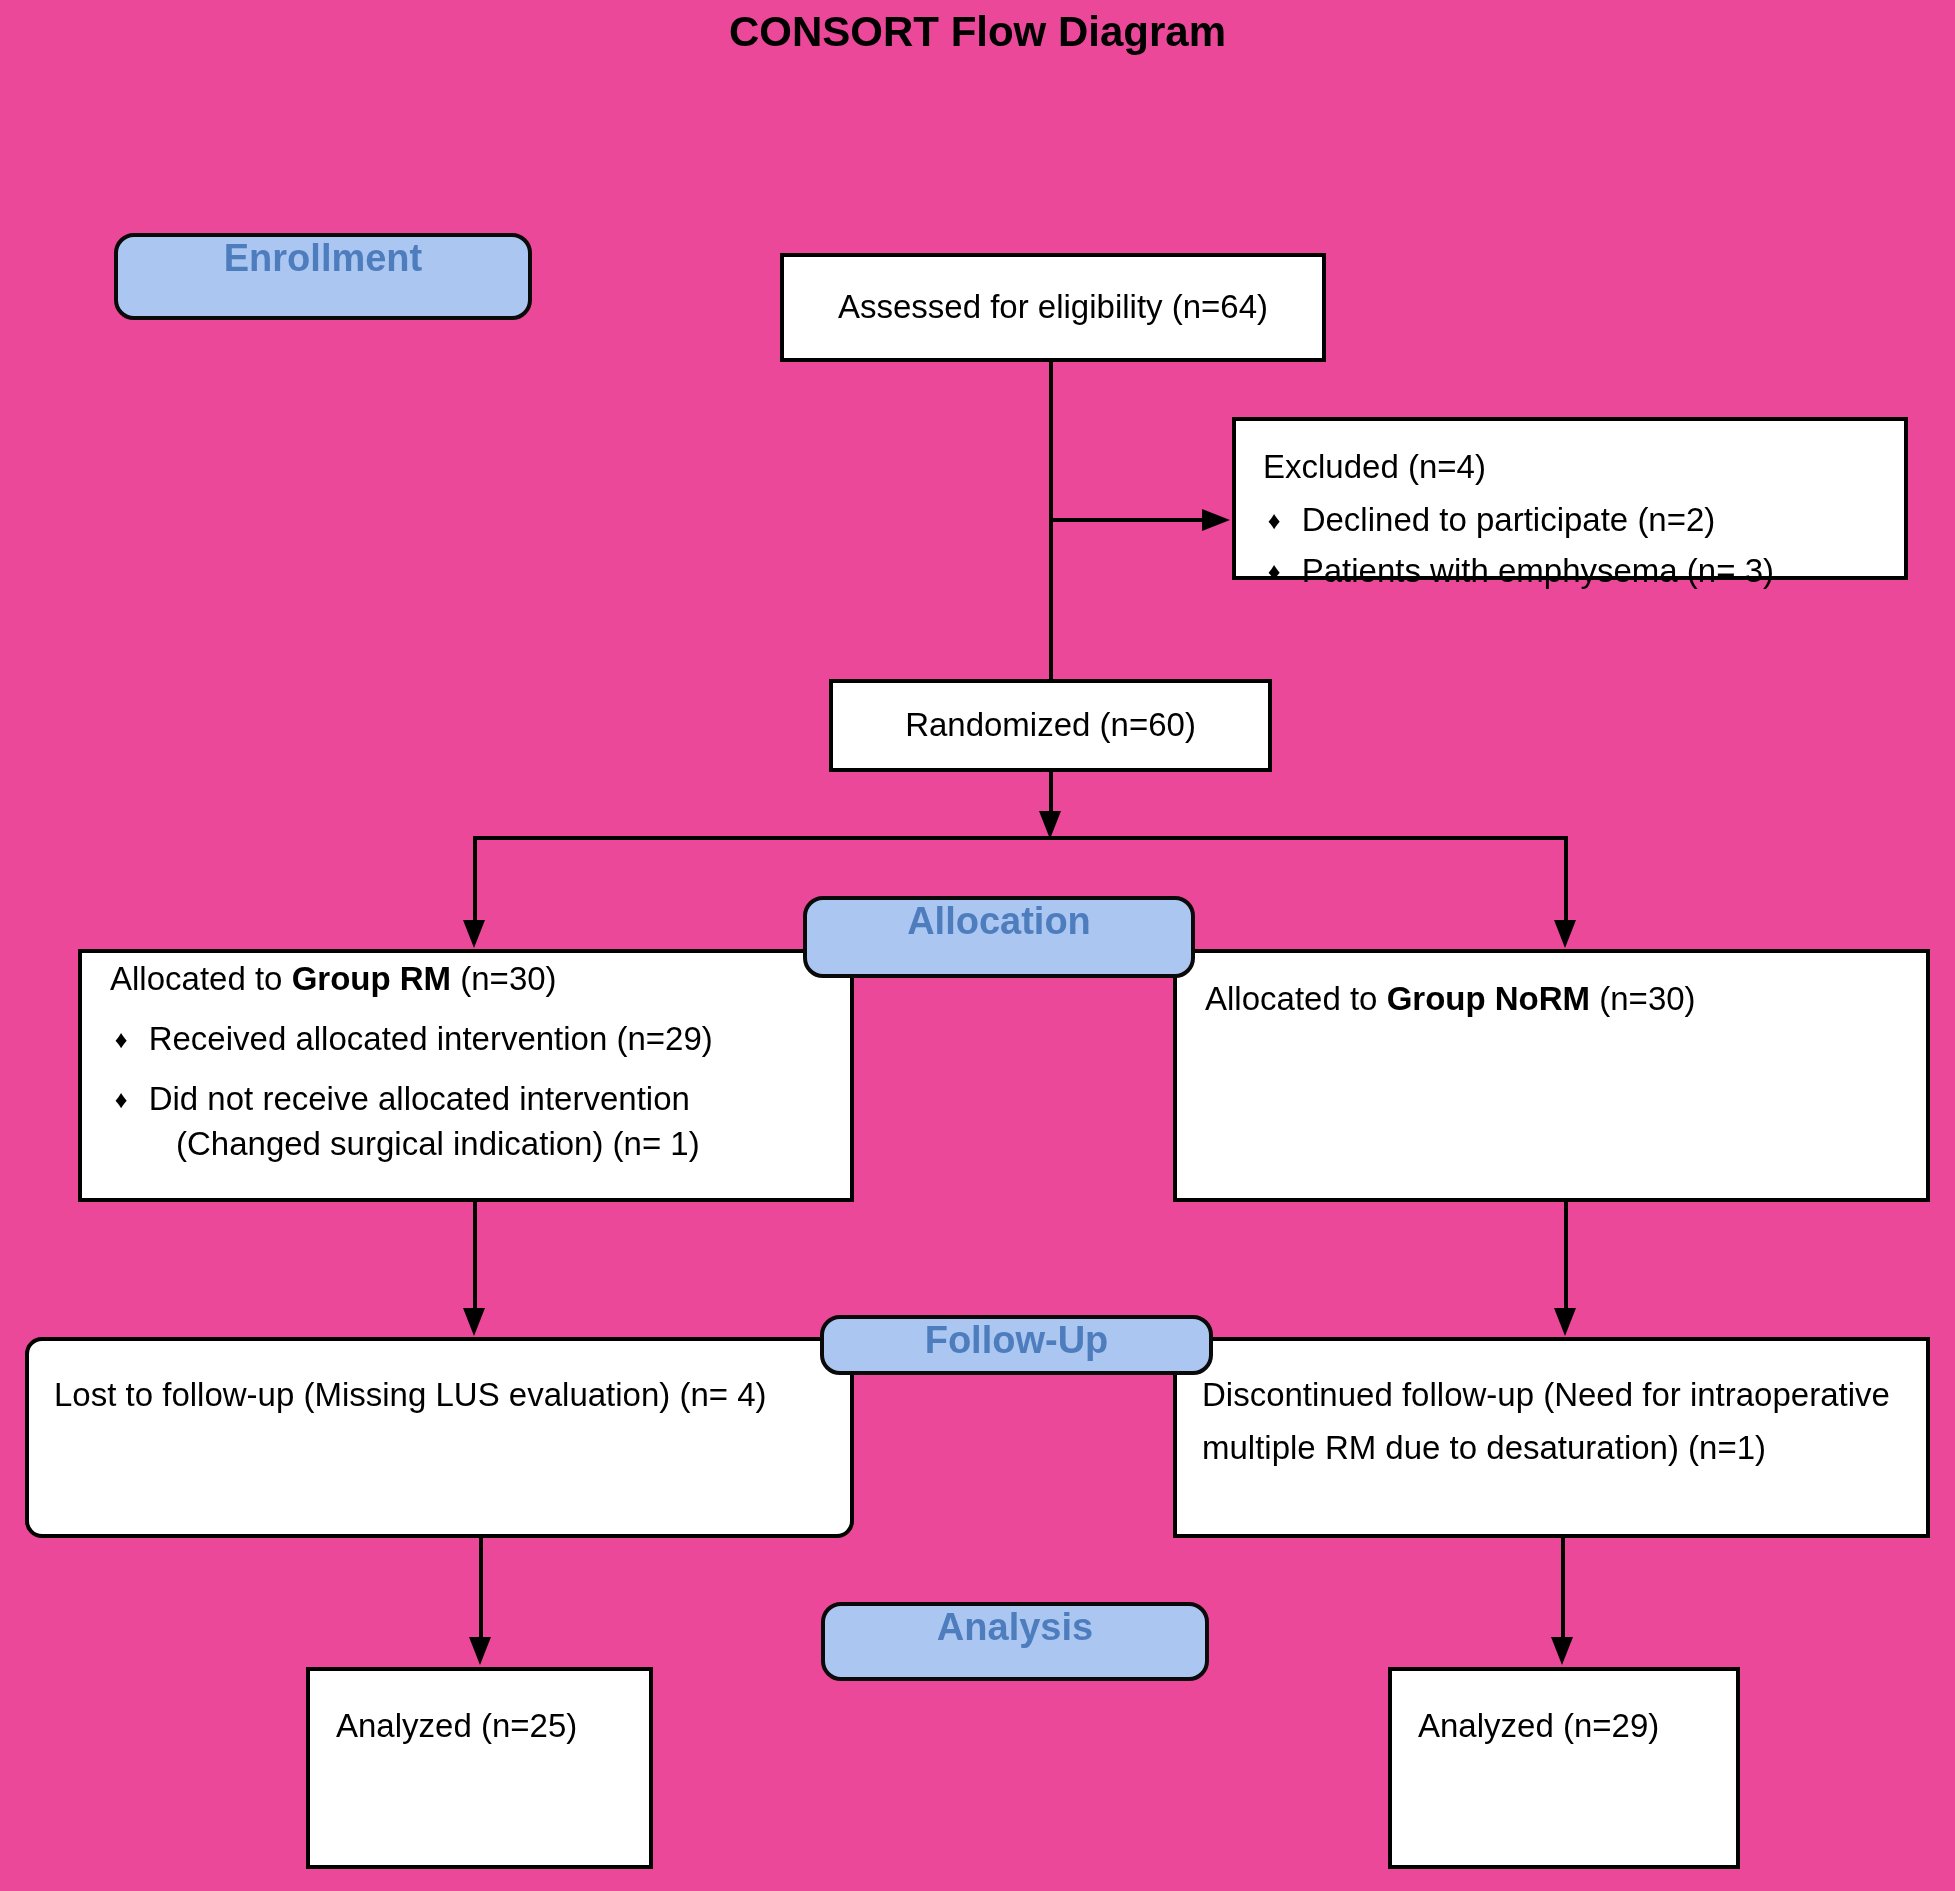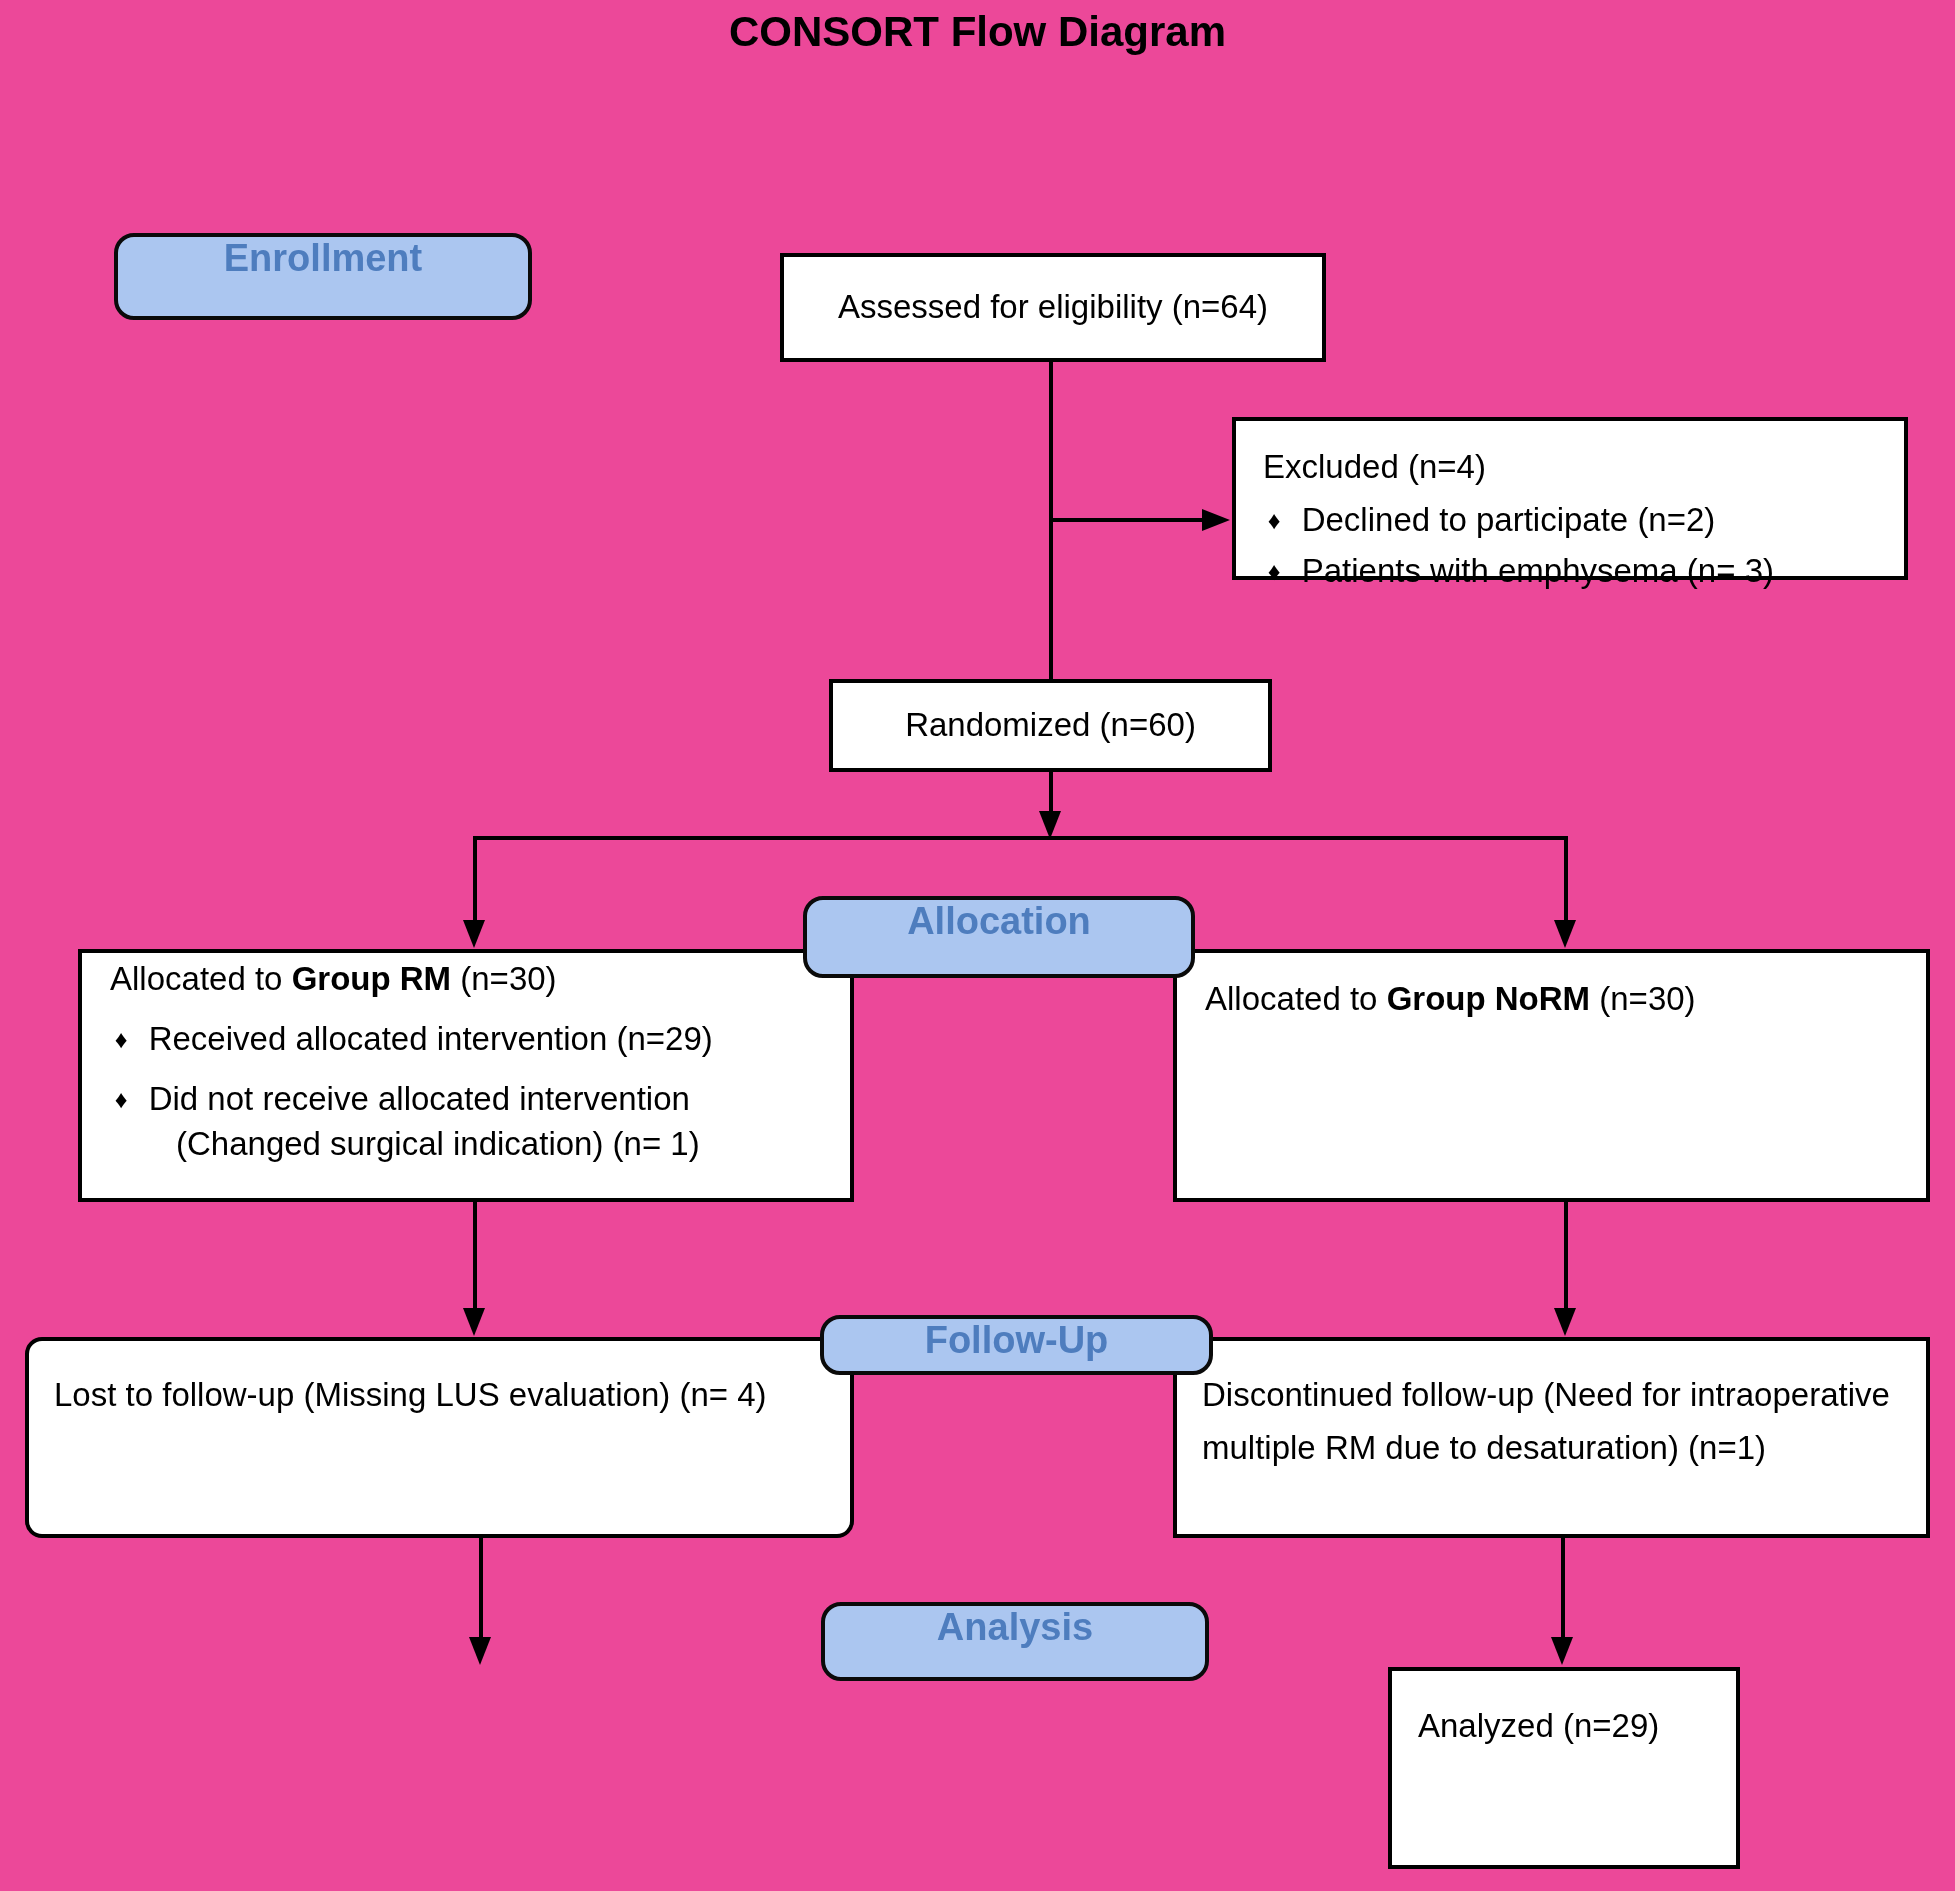--- a/index.html
+++ b/index.html
@@ -160,20 +160,23 @@
   </div>
 
   <div class="box b-fu-left">
     <span>Lost to follow-up (Missing LUS evaluation) (n= 4)</span>
   </div>
 
   <div class="box b-fu-right">
     <span>Discontinued follow-up (Need for intraoperative multiple RM due to desaturation) (n=1)</span>
   </div>
 
+  <div class="box b-an-left">
+    <span>Analyzed (n=25)</span>
+  </div>
 
   <div class="box b-an-right">
     <span>Analyzed (n=29)</span>
   </div>
 
   <div class="line" style="left:1049px;top:361px;width:4.1px;height:321px;"></div>
 
   <div class="line" style="left:1049px;top:518px;width:154px;height:4.1px;"></div>
   <div class="arrow-right" style="left:1202px;top:509px;"></div>
 

